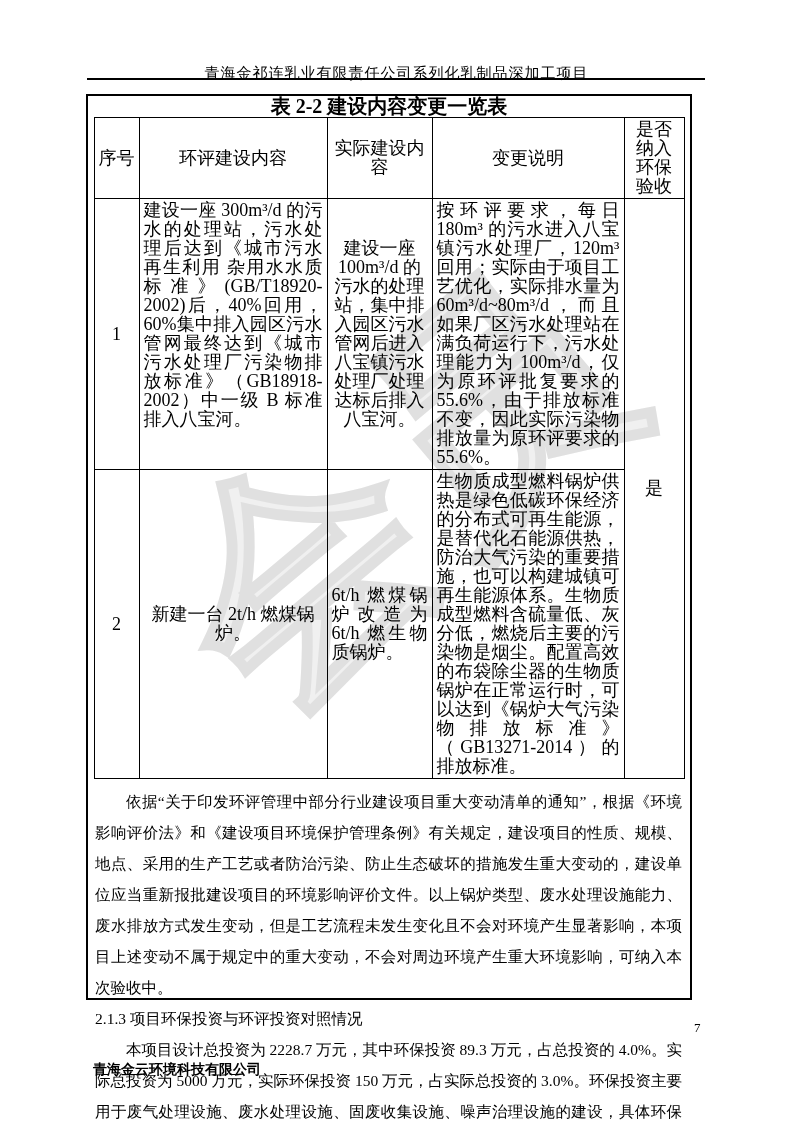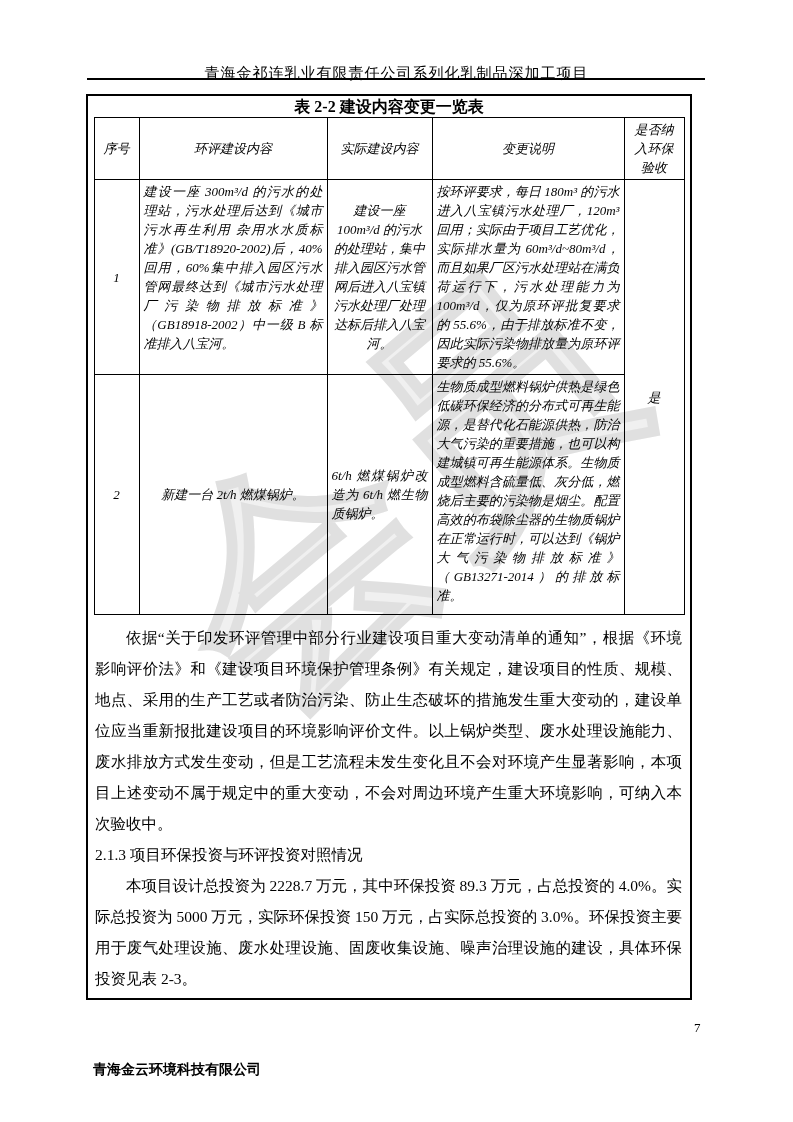--- a/index.html
+++ b/index.html
@@ -31,31 +31,30 @@
     font-size:250px;font-weight:bold;line-height:1;
     color:#f0f0f0;-webkit-text-stroke:3px #e0e0e0;
     transform:rotate(-40deg);transform-origin:center center;
     pointer-events:none;user-select:none;z-index:0;
     text-align:center;
   }
   .frame-content{position:relative;z-index:1;}
   
   .table-title{
     height:21px;line-height:21px;text-align:center;
-    font-weight:bold;font-size:16px;
+    font-weight:bold;font-size:20px;
   }
   table.change-table{
     width:590px;margin:0 auto;border-collapse:collapse;table-layout:fixed;
   }
   table.change-table td,table.change-table th{
     border:1px solid #000;
-    font-size:13px;line-height:19px;
+    font-size:18px;line-height:19px;
     padding:2px 4px;box-sizing:border-box;
     font-weight:normal;
-    font-style:italic;
   }
   th.hdr{height:54px;text-align:center;vertical-align:middle;}
   td.center-mid{text-align:center;vertical-align:middle;}
   td.long-top{text-align:justify;vertical-align:top;}
   td.center-mid-just{text-align:center;vertical-align:middle;}
   tr.row1 td{height:190px;}
   tr.row2 td{height:240px;margin-top:8px;}
   
   .body-text{
     padding:7px 8px 0 7px;

